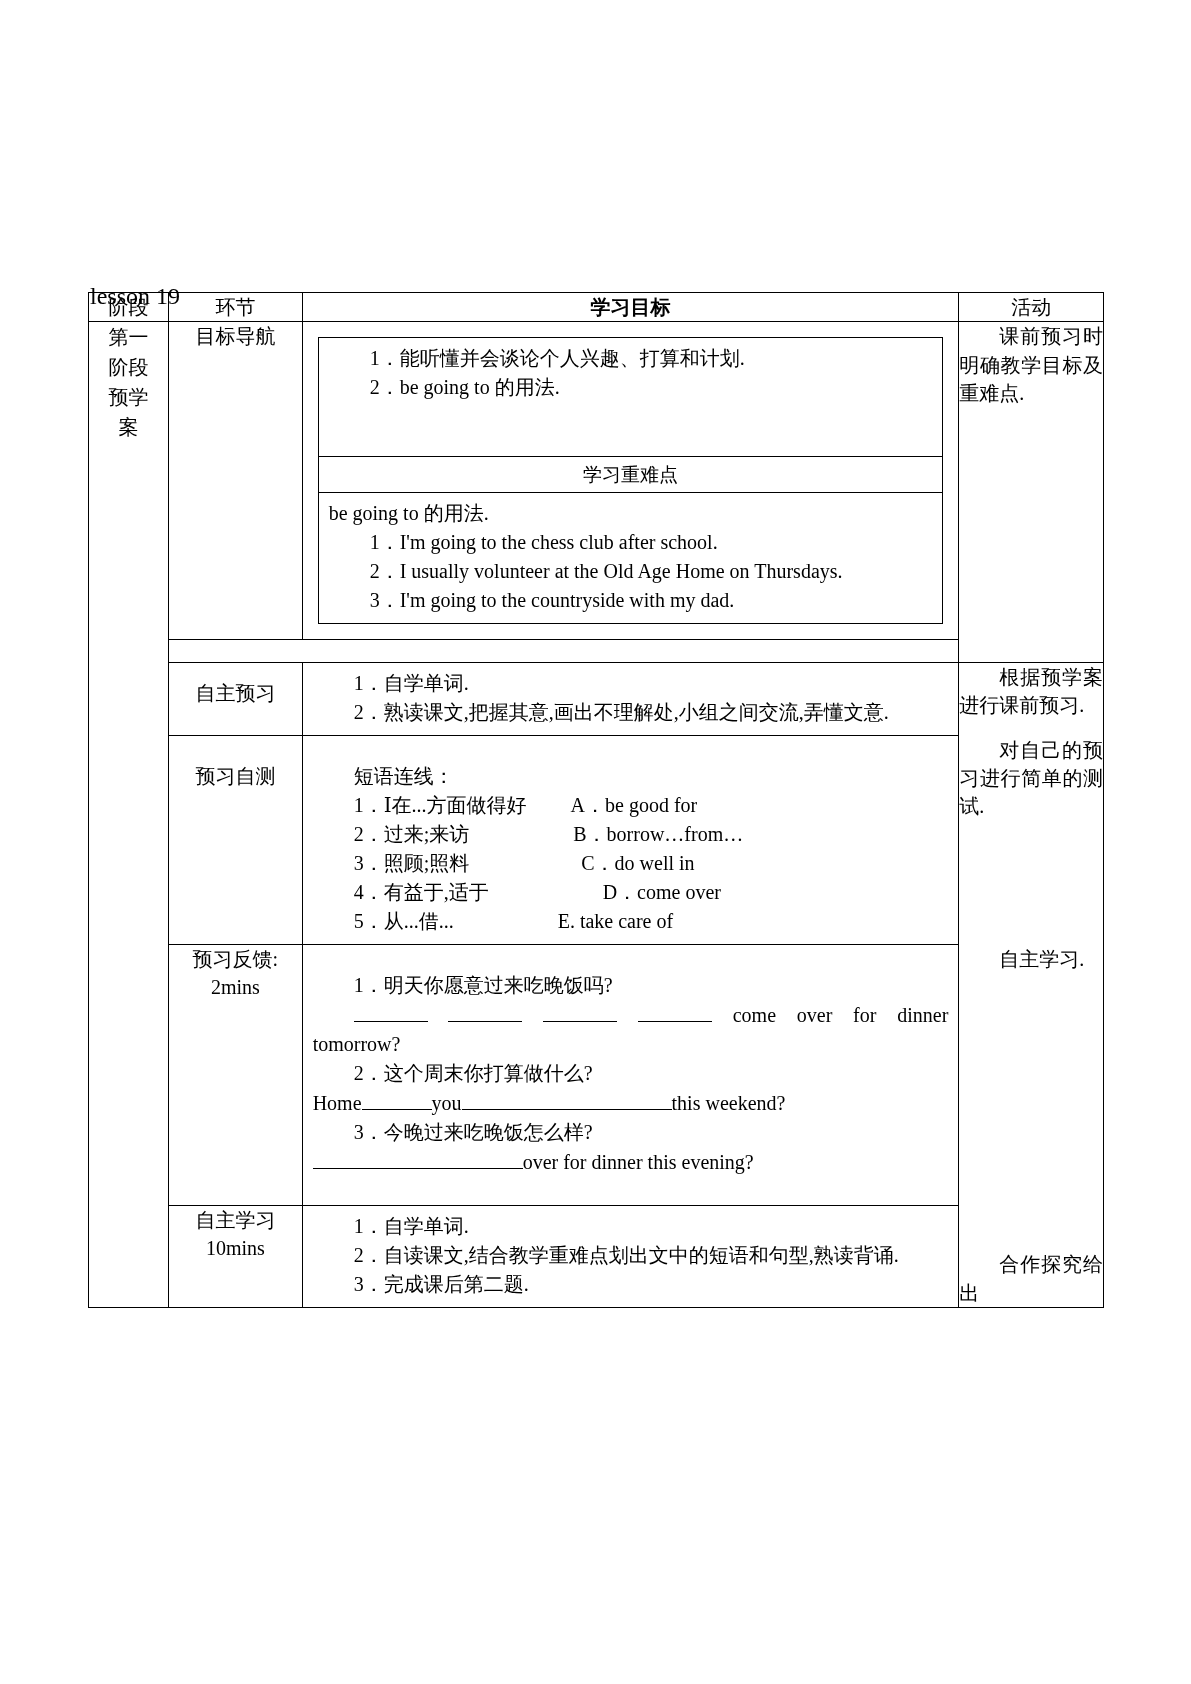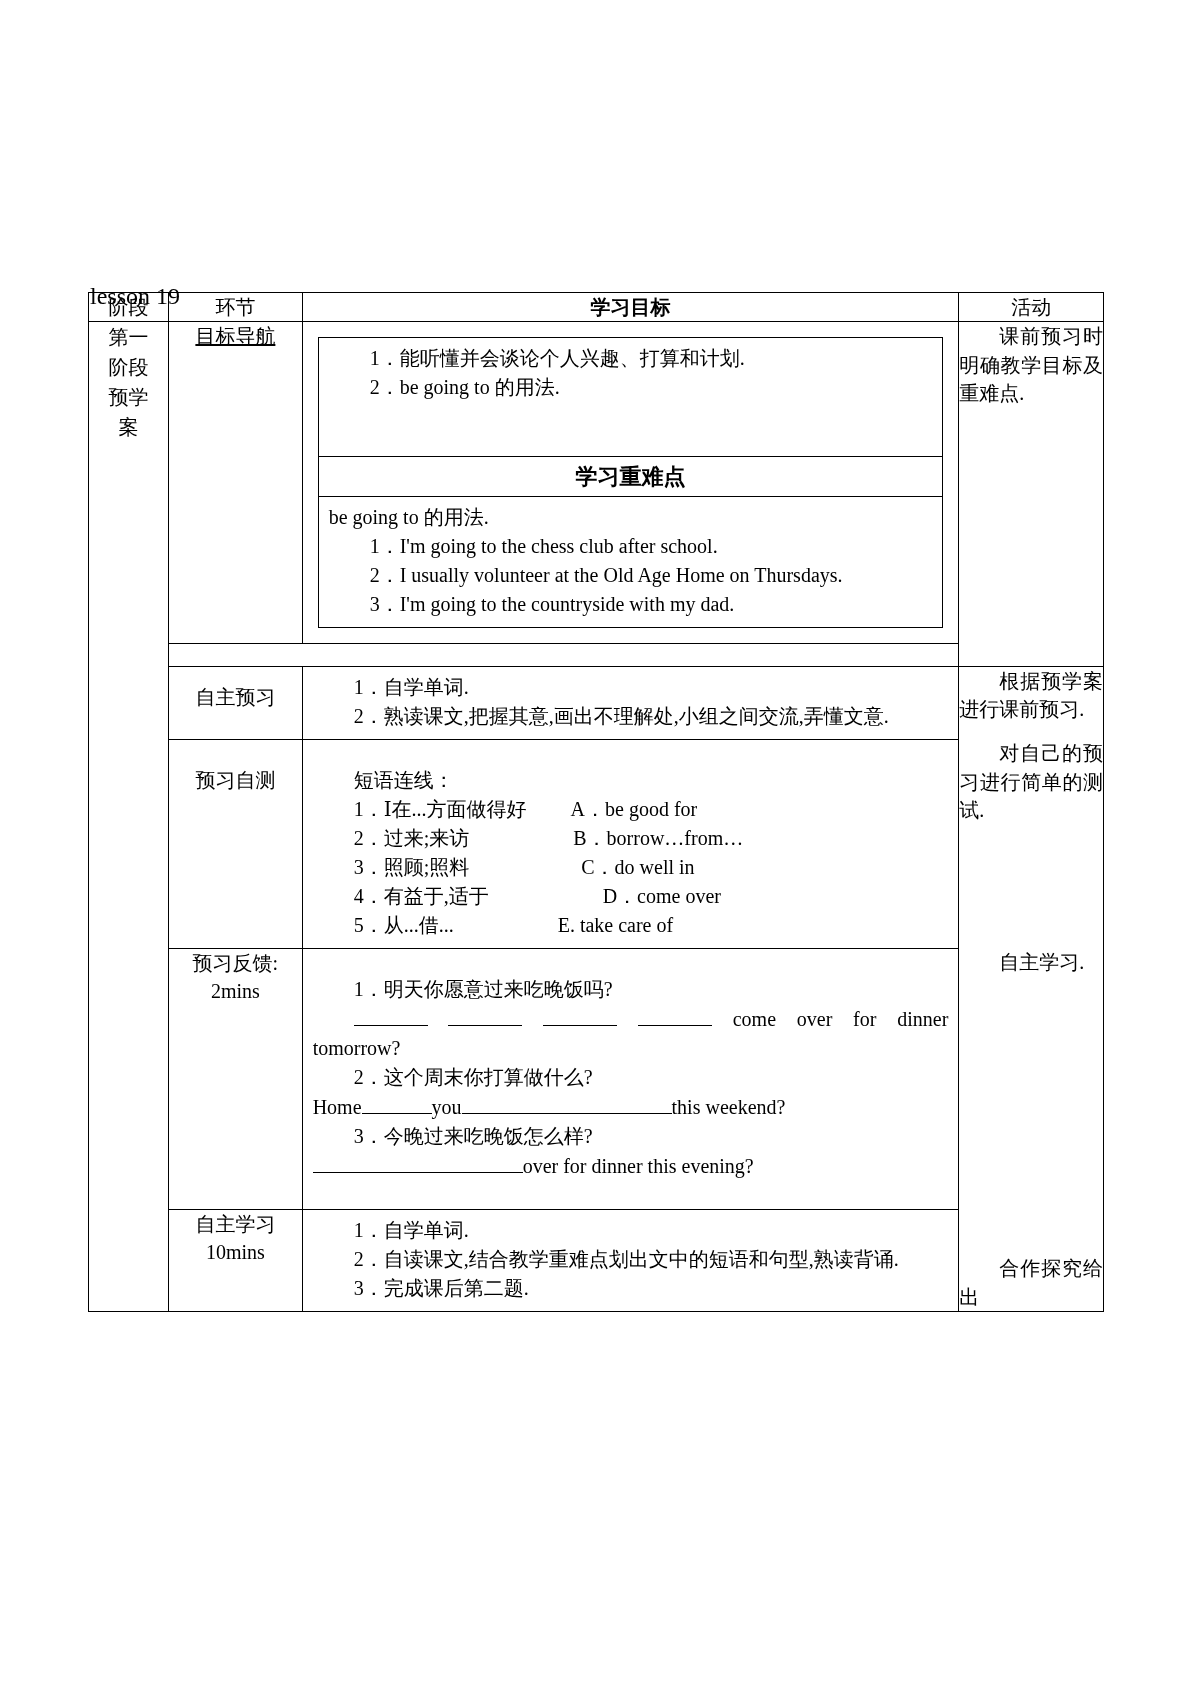--- a/index.html
+++ b/index.html
@@ -65,22 +65,22 @@
     line-height: 1.3;
   }
   .hdr-big {
     text-align: center;
     font-size: 25px;
     font-weight: bold;
     padding: 6px 2px 4px 2px;
   }
   .section-title {
     text-align: center;
-    font-size: 22px;
-    font-weight: bold;
+    font-size: 19px;
+    font-weight: normal;
     padding: 6px 0 4px 0;
     line-height: 1.3;
   }
   .cellbody {
     padding: 6px 10px 8px 10px;
   }
   .cellbody p {
     margin: 0;
     text-indent: 2.05em;
     text-align: justify;
@@ -178,21 +178,21 @@
 
         <td class="vcell vcell-mid" rowspan="6">
           <div class="stack">
             <div>第一</div>
             <div>阶段</div>
             <div>预学</div>
             <div>案</div>
           </div>
         </td>
 
-        <td class="vcell vcell-mid" style="height:310px;text-decoration:underline;">
+        <td class="vcell vcell-mid" style="height:310px;">
           <div>目标导航</div>
         </td>
 
         <td class="nb" style="padding:15px; border-right:1.2px solid #000; border-bottom:1.2px solid #000;">
           <table class="goal-inner-table">
             <tbody>
               <tr>
                 <td style="height:118px; vertical-align:top;">
                   <div class="cellbody">
                     <p>1．能听懂并会谈论个人兴趣、打算和计划.</p>

